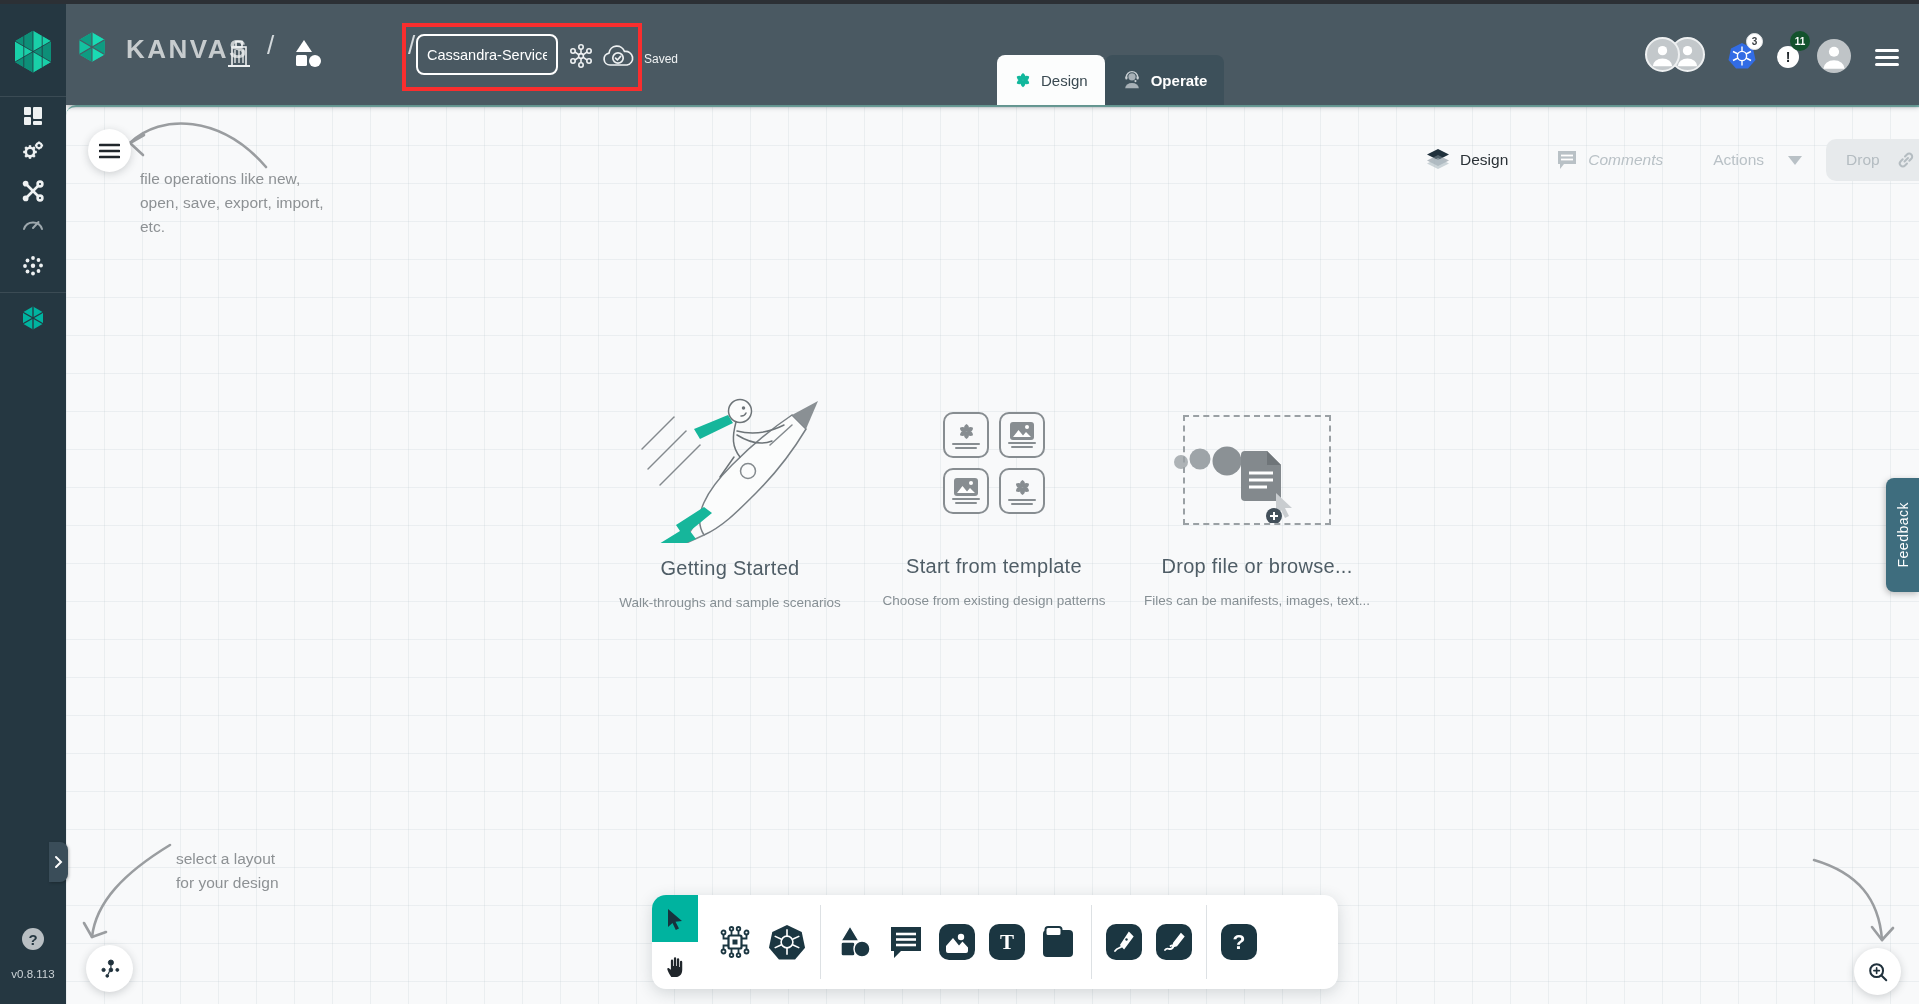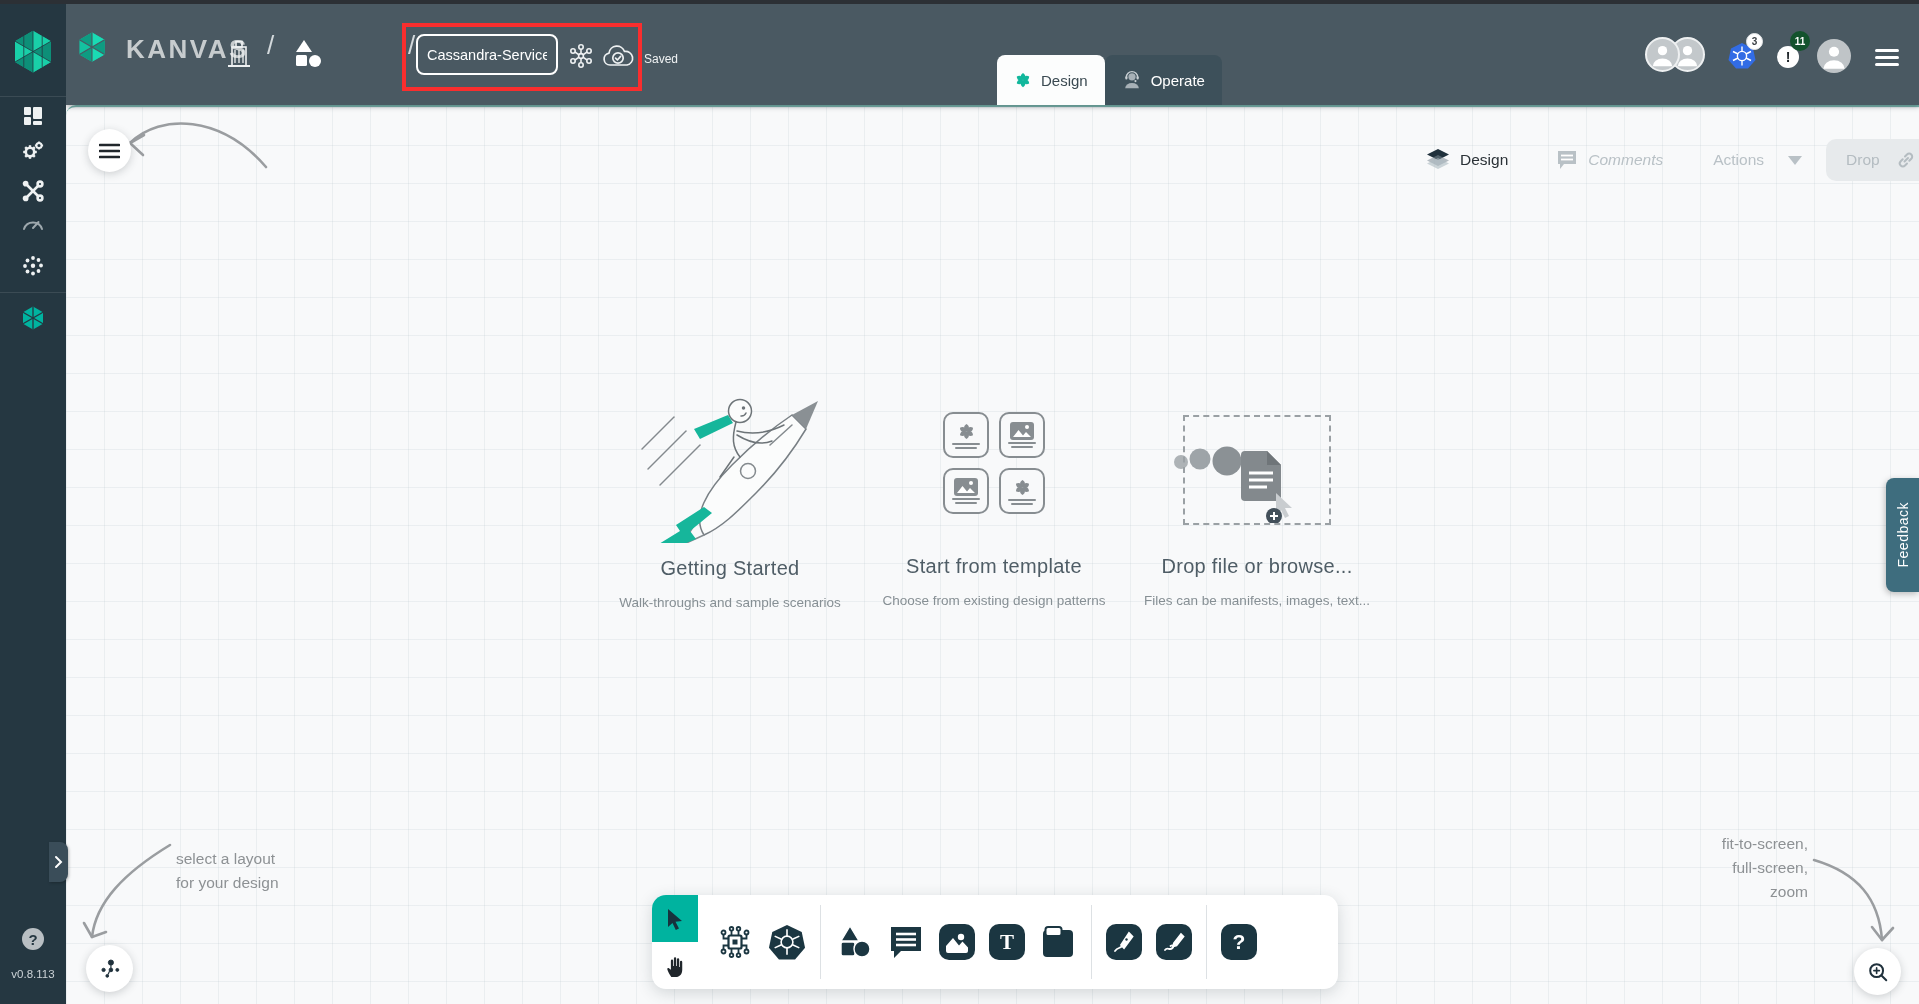--- a/index.html
+++ b/index.html
@@ -23,21 +23,21 @@
   .brand-hex { position:absolute; left:12px; top:28px; width:28px; height:30px; }
   .brand-text { position:absolute; left:60px; top:30px; font-size:26px; font-weight:bold; letter-spacing:2.5px; color:#c7ccce; }
   .hd-icon { position:absolute; color:#eef1f2; }
   .slash { position:absolute; top:26px; font-size:26px; font-weight:300; color:#d3d9dc; }
   .highlight-box { position:absolute; left:336px; top:19px; width:240px; height:68px; border:4px solid #fa2e2e; pointer-events:none; z-index:58; }
   .name-input { position:absolute; left:350px; top:30px; width:142px; height:41px; background:transparent; border:2px solid #ffffff; border-radius:8px; color:#ffffff; font-size:14.5px; padding:0 9px; font-family:"Liberation Sans",sans-serif; outline:none; }
   .saved { position:absolute; left:578px; top:48px; font-size:12px; color:#f0f3f4; }
   .tabs { position:absolute; left:931px; bottom:0; display:flex; }
   .tab { height:50px; display:flex; align-items:center; gap:9px; padding:0 17px; border-radius:8px 8px 0 0; font-size:15px; cursor:pointer;justify-content:flex-end; }
   .tab-design { background:#fcfdfd; color:#3b4a52; }
-  .tab-operate { background:#3d505a; color:#ffffff; }
+  .tab-operate { background:#3d505a; color:#ffffff;font-weight:bold; }
   .avatar { border-radius:50%; background:#c3c8cb; border:2px solid #eef0f1; position:absolute; overflow:hidden; cursor:pointer; }
   .avatar svg { width:100%; height:100%; }
   .badge { position:absolute; border-radius:50%; display:flex; align-items:center; justify-content:center; font-weight:bold; z-index:5; }
   .badge-k8s { left:1680px; top:29px; width:17px; height:17px; background:#fff; color:#3a3f44; font-size:10px; border:1px solid #e3e6e8; }
   .badge-alert { left:1724px; top:27px; width:20px; height:20px; background:#14532d; color:#fff; font-size:10px; }
   .alert-circle { position:absolute; left:1711px; top:42px; width:22px; height:22px; border-radius:50%; background:#fff; color:#20262b; font-weight:bold; font-size:14px; display:flex; align-items:center; justify-content:center; cursor:pointer; }
   .hamburger { position:absolute; left:1809px; top:45px; width:24px; height:17px; display:flex; flex-direction:column; justify-content:space-between; cursor:pointer; }
   .hamburger div { height:2.6px; background:#ffffff; border-radius:2px; }
 
   
@@ -350,20 +350,25 @@
   </svg>
 
   <div class="fab" style="left:22px; top:22px; width:43px; height:43px;">
     <svg width="21" height="16" viewBox="0 0 21 16" stroke="#20262b" stroke-width="2.6" stroke-linecap="round">
         <line x1="1" y1="2" x2="20" y2="2"></line>
         <line x1="1" y1="8" x2="20" y2="8"></line>
         <line x1="1" y1="14" x2="20" y2="14"></line>
       </svg>
   </div>
 
+  <div class="ann" style="left:74px; top:60px;">
+    <div>file operations like new,</div>
+    <div>open, save, export, import,</div>
+    <div>etc.</div>
+  </div>
 
   <div class="panel-row" style="left:1360px;">
     <div class="panel-item pi-active">
       <span style="display:inline-flex;width:24px;height:22px;">
         <svg viewBox="0 0 24 22">
             <polygon points="12,0 23,5.5 12,11 1,5.5" fill="#20313c"></polygon>
             <polygon points="12,8 23,13.5 12,19 1,13.5" fill="#7b8b94" opacity=".55" transform="translate(0,-2)"></polygon>
             <polygon points="12,11 23,16.5 12,22 1,16.5" fill="#aebbc2" opacity=".6" transform="translate(0,-2)"></polygon>
           </svg>
       </span>
@@ -502,25 +507,20 @@
     </div>
     <div class="card-title" style="margin-top:30px;">Drop file or browse...</div>
     <div class="card-sub">Files can be manifests, images, text...</div>
   </div>
 
   <div class="ann" style="left:110px; top:740px;">
     <div>select a layout</div>
     <div>for your design</div>
   </div>
 
-  <div class="ann" style="left:1560px; top:725px; width:182px; text-align:right;">
-    <div>fit-to-screen,</div>
-    <div>full-screen,</div>
-    <div>zoom</div>
-  </div>
 
   <div class="fab" style="left:20px; top:838px; width:47px; height:47px;">
     <svg width="22" height="22" viewBox="0 0 24 24" fill="#20313c" stroke="#20313c">
       <circle cx="13" cy="5" r="2.8"></circle>
         <circle cx="5" cy="13" r="1.8"></circle>
         <circle cx="13" cy="13" r="2"></circle>
         <circle cx="20" cy="13" r="1.6"></circle>
         <circle cx="9" cy="19.5" r="1.5"></circle>
       <g stroke-width="1.3" fill="none">
           <line x1="13" y1="8" x2="13" y2="11"></line>

